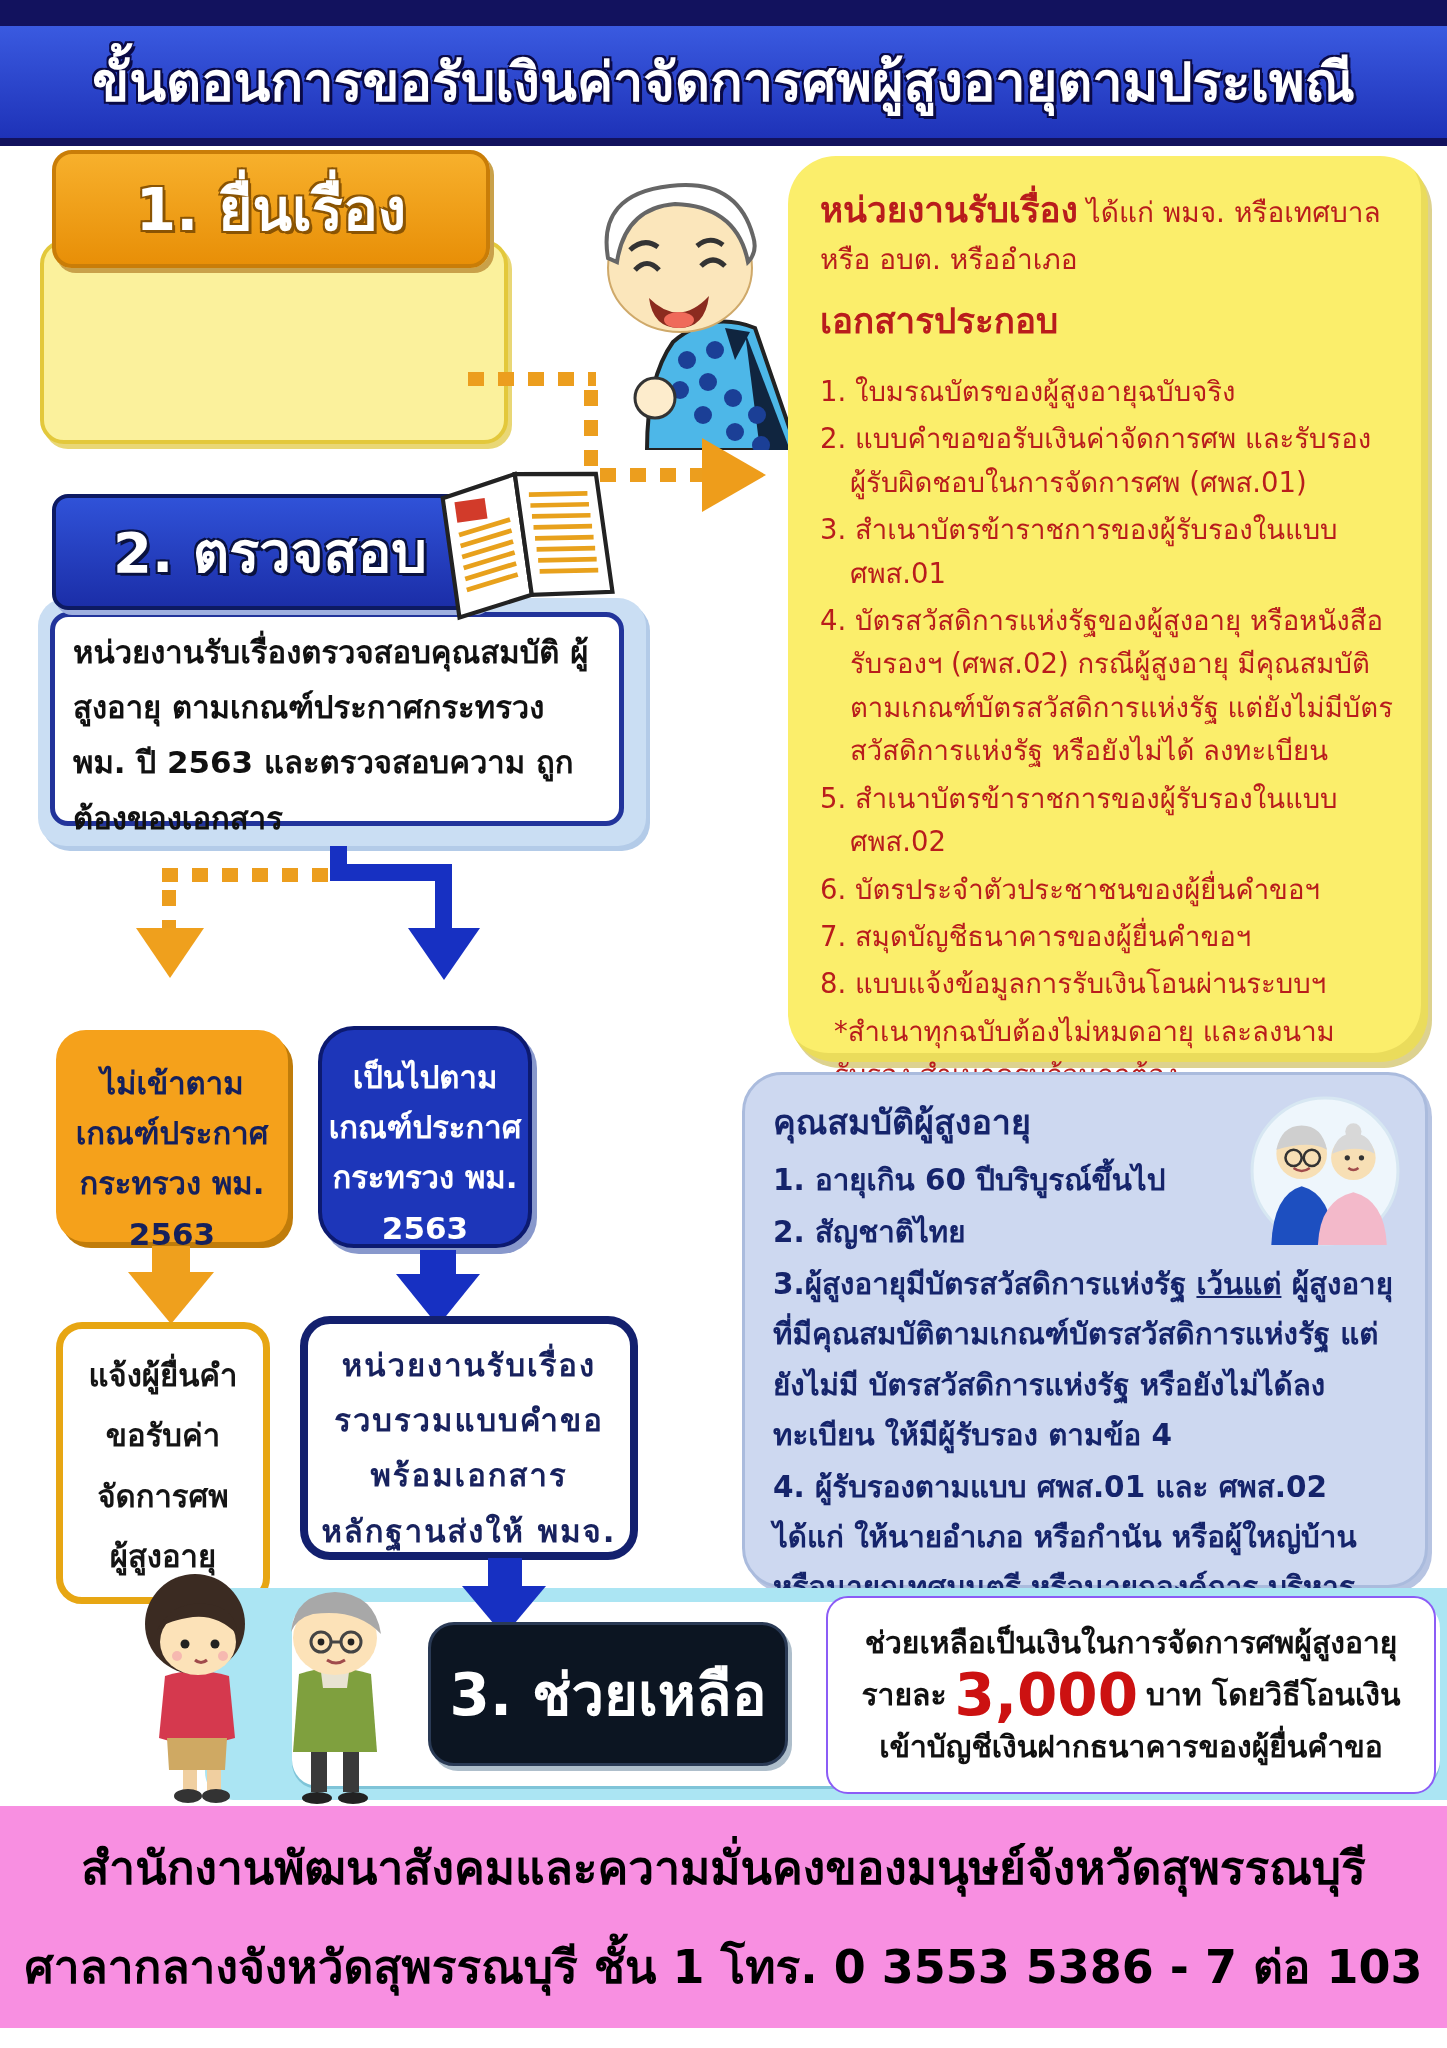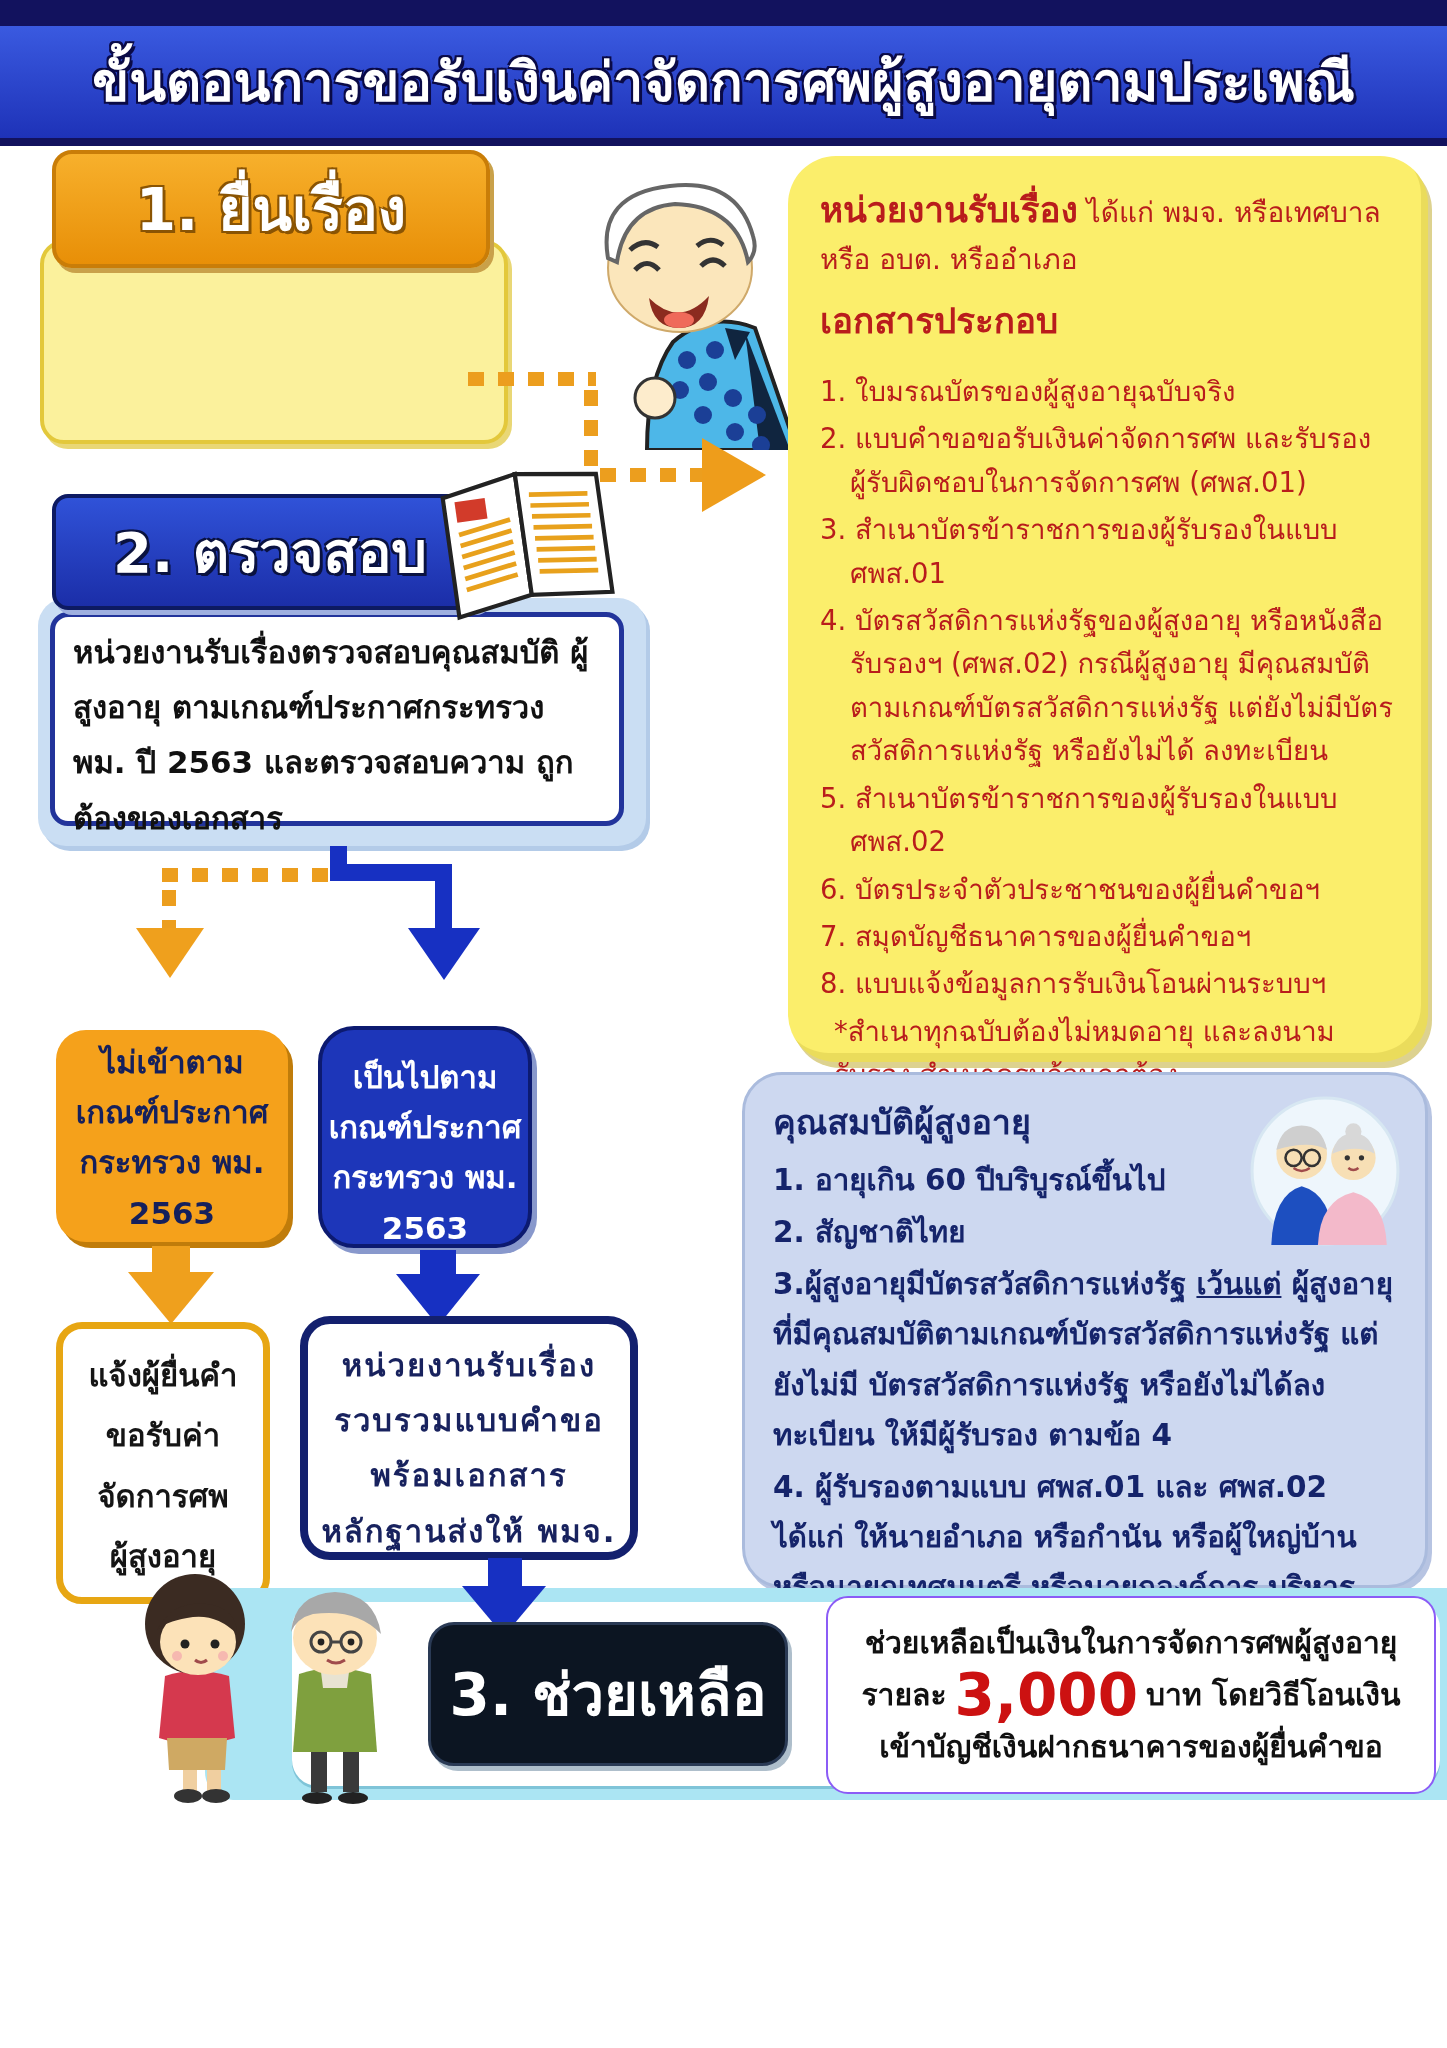--- a/index.html
+++ b/index.html
@@ -59,21 +59,21 @@
   #conn-blue-h{left:330px;top:864px;width:122px;height:17px;}
   #conn-blue-v2{left:435px;top:864px;width:17px;height:66px;}
   #arrow-blue-head1{left:408px;top:928px;width:0;height:0;border-top:52px solid #1730c2;border-left:36px solid transparent;border-right:36px solid transparent;}
   #conn-or-h{left:162px;top:868px;width:170px;}
   #conn-or-v{left:162px;top:890px;height:40px;}
   #arrow-or-head1{left:136px;top:928px;width:0;height:0;border-top:50px solid #efa01d;border-left:34px solid transparent;border-right:34px solid transparent;}
 
   
   #box-notmeet{left:56px;top:1030px;width:232px;height:212px;background:#f5a11b;border-radius:30px;
                box-shadow:5px 6px 0 #c07c0a;color:#15205c;font-size:31px;font-weight:bold;text-align:center;
-               line-height:1.62;padding-top:7px;box-sizing:border-box;}
+               line-height:1.62;padding-top:28px;box-sizing:border-box;}
   #box-meet{left:318px;top:1026px;width:214px;height:222px;background:#1d36b9;border:4px solid #0c1a70;border-radius:36px;
             box-shadow:5px 6px 0 #8898cc;color:#fff;font-size:31px;font-weight:bold;text-align:center;
             line-height:1.62;padding-top:22px;box-sizing:border-box;}
 
   #arrow-or2-stem{left:152px;top:1246px;width:38px;height:28px;background:#efa01d;}
   #arrow-or2-head{left:128px;top:1272px;width:0;height:0;border-top:52px solid #efa01d;border-left:43px solid transparent;border-right:43px solid transparent;}
   #arrow-bl2-stem{left:420px;top:1250px;width:36px;height:26px;background:#1730c2;}
   #arrow-bl2-head{left:396px;top:1274px;width:0;height:0;border-top:52px solid #1730c2;border-left:42px solid transparent;border-right:42px solid transparent;}
 
   #box-notify{left:56px;top:1322px;width:214px;height:282px;background:#fff;border:7px solid #e7a613;border-radius:26px;
@@ -294,14 +294,18 @@
     <ellipse cx="240" cy="86" rx="42" ry="37" fill="#fce2b8"></ellipse>
     <path d="M196 80 Q200 42 240 40 Q280 42 286 82 Q262 56 218 62 Q202 66 196 80 Z" fill="#a8a8a8"></path>
     <circle cx="226" cy="90" r="10" fill="none" stroke="#444" stroke-width="3"></circle>
     <circle cx="256" cy="90" r="10" fill="none" stroke="#444" stroke-width="3"></circle>
     <line x1="236" y1="90" x2="246" y2="90" stroke="#444" stroke-width="3"></line>
     <circle cx="226" cy="90" r="3.4" fill="#222"></circle>
       <circle cx="256" cy="90" r="3.4" fill="#222"></circle>
     <path d="M232 108 q9 6 18 0" stroke="#a04b4b" stroke-width="3" fill="none"></path>
   </svg>
 
+  <div class="abs" id="footer">
+    <div class="f1">สำนักงานพัฒนาสังคมและความมั่นคงของมนุษย์จังหวัดสุพรรณบุรี</div>
+    <div class="f2">ศาลากลางจังหวัดสุพรรณบุรี ชั้น 1  โทร. 0 3553 5386 - 7 ต่อ 103</div>
+  </div>
 
 </div>
 
 </body></html>

